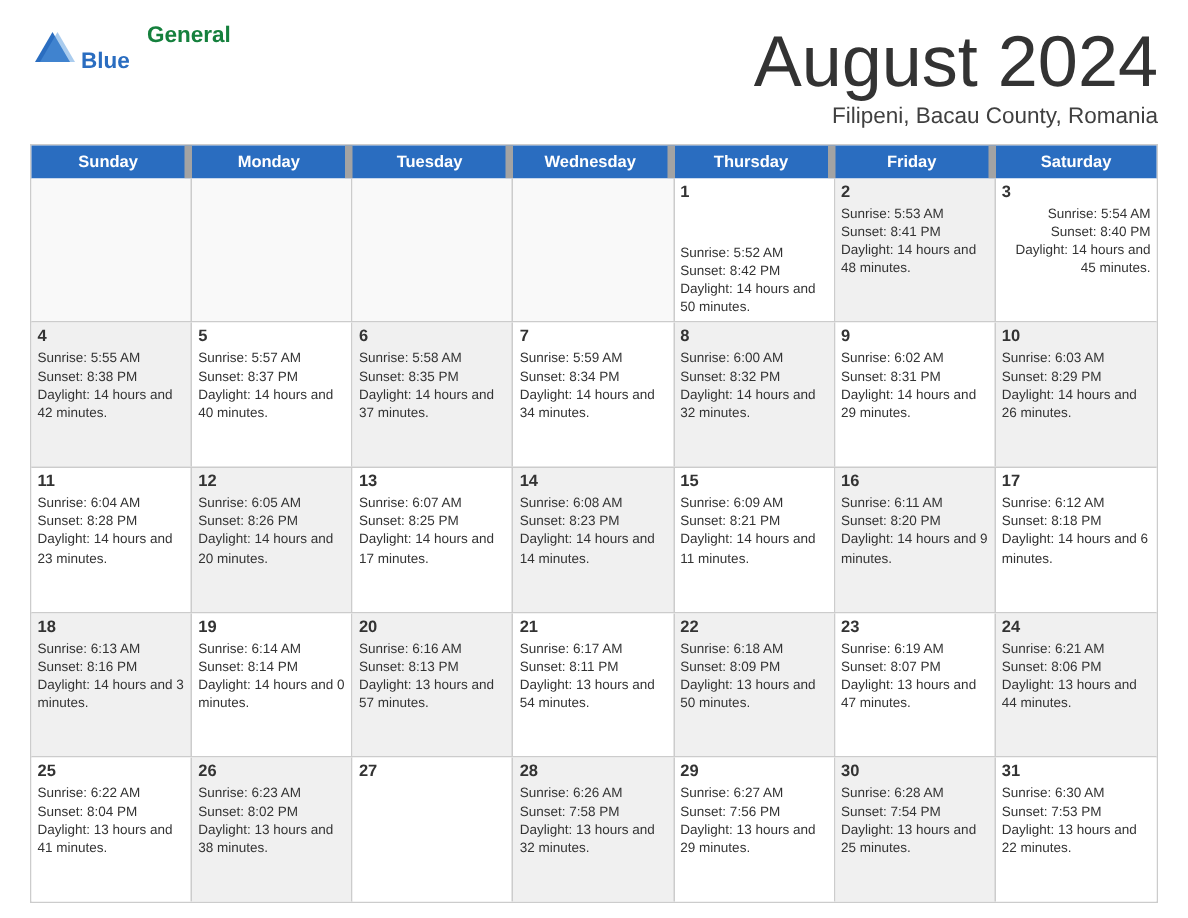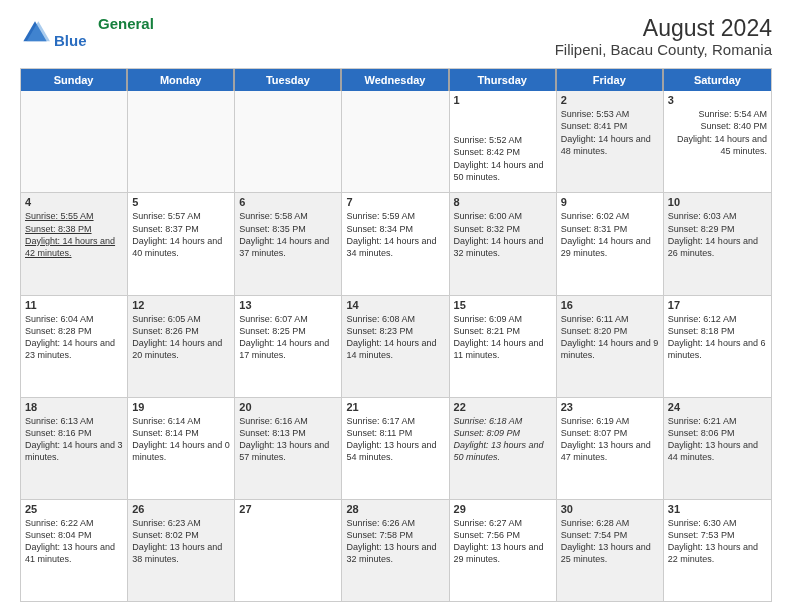--- a/index.html
+++ b/index.html
@@ -45,21 +45,21 @@
       color: #2a6dc0;
     }
     .logo-icon {
       width: 30px;
       height: 30px;
     }
     .title-block {
       text-align: right;
     }
     .main-title {
-      font-size: 23px;
+      font-size: 48px;
       font-weight: normal;
       color: #333;
       line-height: 1.1;
     }
     .subtitle {
       font-size: 15px;
       color: #404040;
     }
     .calendar {
       flex: 1;
@@ -71,21 +71,21 @@
       display: grid;
       grid-template-columns: repeat(7, 1fr);
       background: #2a6dc0;
     }
     .cal-header-cell {
       color: #fff;
       font-size: 11px;
       font-weight: bold;
       text-align: center;
       padding: 5px 2px;
-      border-right: 2px solid #a3a3a3;
+      border-right: 5px solid #a3a3a3;
     }
     .cal-header-cell:last-child { border-right: none; }
     .cal-body {
       flex: 1;
       display: flex;
       flex-direction: column;
     }
     .cal-row {
       display: grid;
       grid-template-columns: repeat(7, 1fr);
@@ -169,21 +169,21 @@
           <div class="cal-cell">
             <span class="day-num">3</span>
             <div class="cell-text" style="white-space: pre-line; text-align: right;">Sunrise: 5:54 AM
 Sunset: 8:40 PM
 Daylight: 14 hours and 45 minutes.</div>
           </div>
         </div>
         <div class="cal-row">
           <div class="cal-cell shaded">
             <span class="day-num">4</span>
-            <div class="cell-text" style="white-space: pre-line; text-decoration: underline;">Sunrise: 5:55 AM
+            <div class="cell-text" style="white-space: pre-line;">Sunrise: 5:55 AM
 Sunset: 8:38 PM
 Daylight: 14 hours and 42 minutes.</div>
           </div>
           <div class="cal-cell">
             <span class="day-num">5</span>
             <div class="cell-text" style="white-space: pre-line;">Sunrise: 5:57 AM
 Sunset: 8:37 PM
 Daylight: 14 hours and 40 minutes.</div>
           </div>
           <div class="cal-cell shaded">
@@ -281,21 +281,21 @@
 Daylight: 13 hours and 57 minutes.</div>
           </div>
           <div class="cal-cell">
             <span class="day-num">21</span>
             <div class="cell-text" style="white-space: pre-line;">Sunrise: 6:17 AM
 Sunset: 8:11 PM
 Daylight: 13 hours and 54 minutes.</div>
           </div>
           <div class="cal-cell shaded">
             <span class="day-num">22</span>
-            <div class="cell-text" style="white-space: pre-line; font-style: italic;">Sunrise: 6:18 AM
+            <div class="cell-text" style="white-space: pre-line;">Sunrise: 6:18 AM
 Sunset: 8:09 PM
 Daylight: 13 hours and 50 minutes.</div>
           </div>
           <div class="cal-cell">
             <span class="day-num">23</span>
             <div class="cell-text" style="white-space: pre-line;">Sunrise: 6:19 AM
 Sunset: 8:07 PM
 Daylight: 13 hours and 47 minutes.</div>
           </div>
           <div class="cal-cell shaded">

